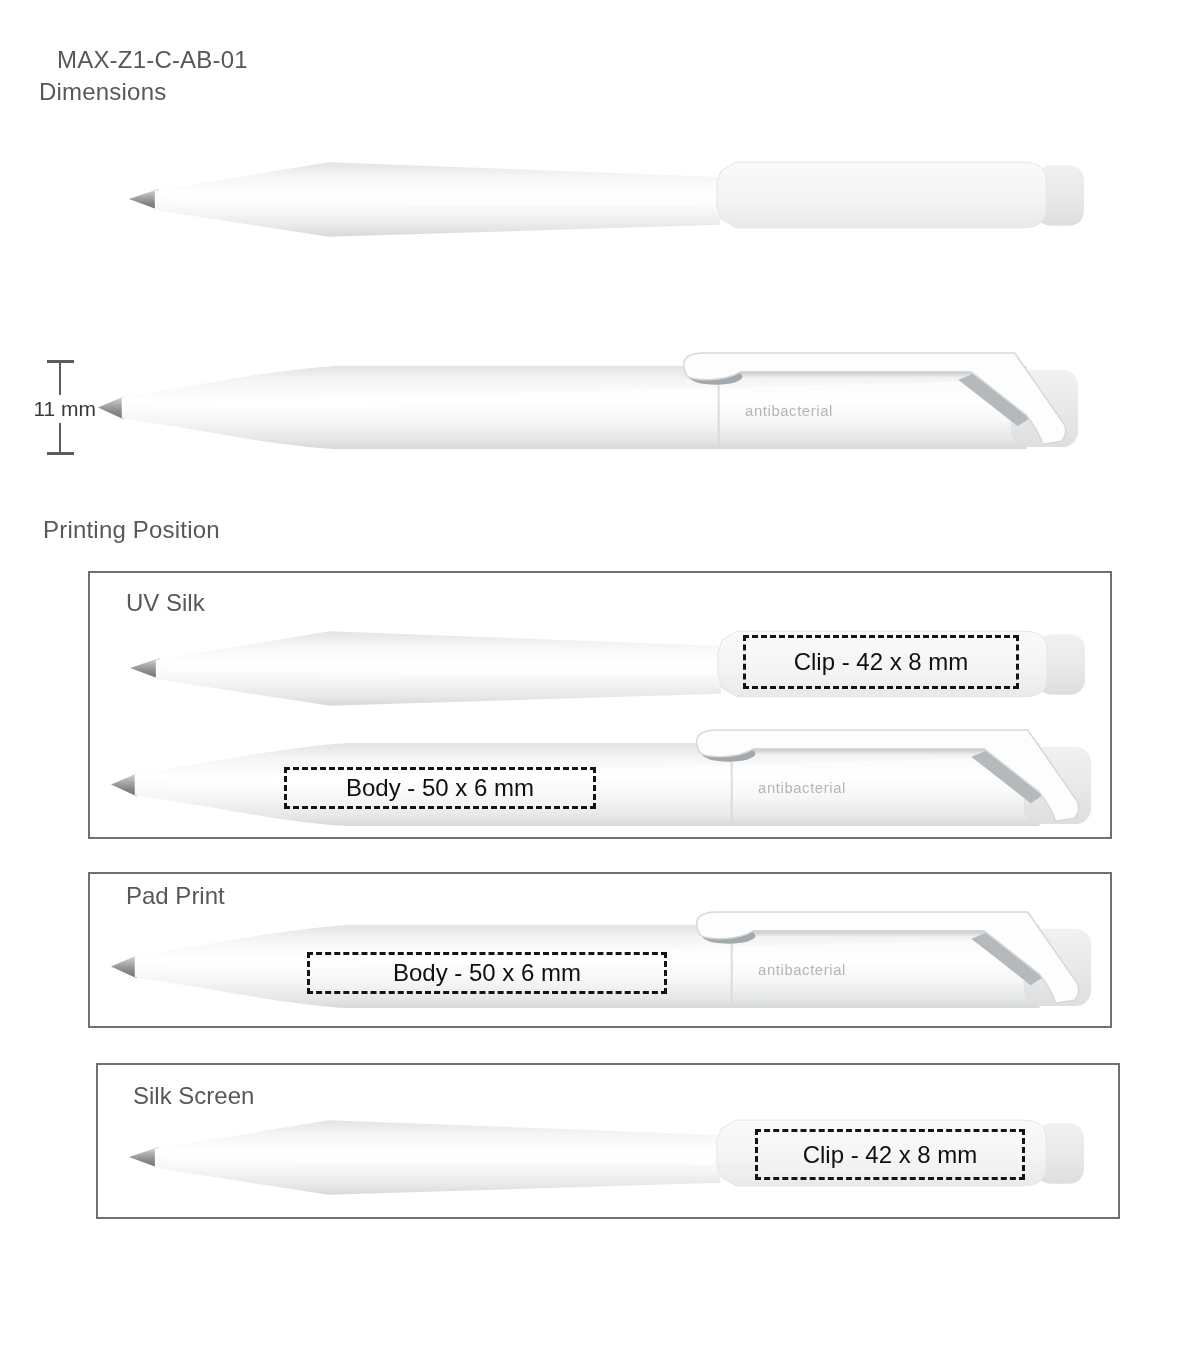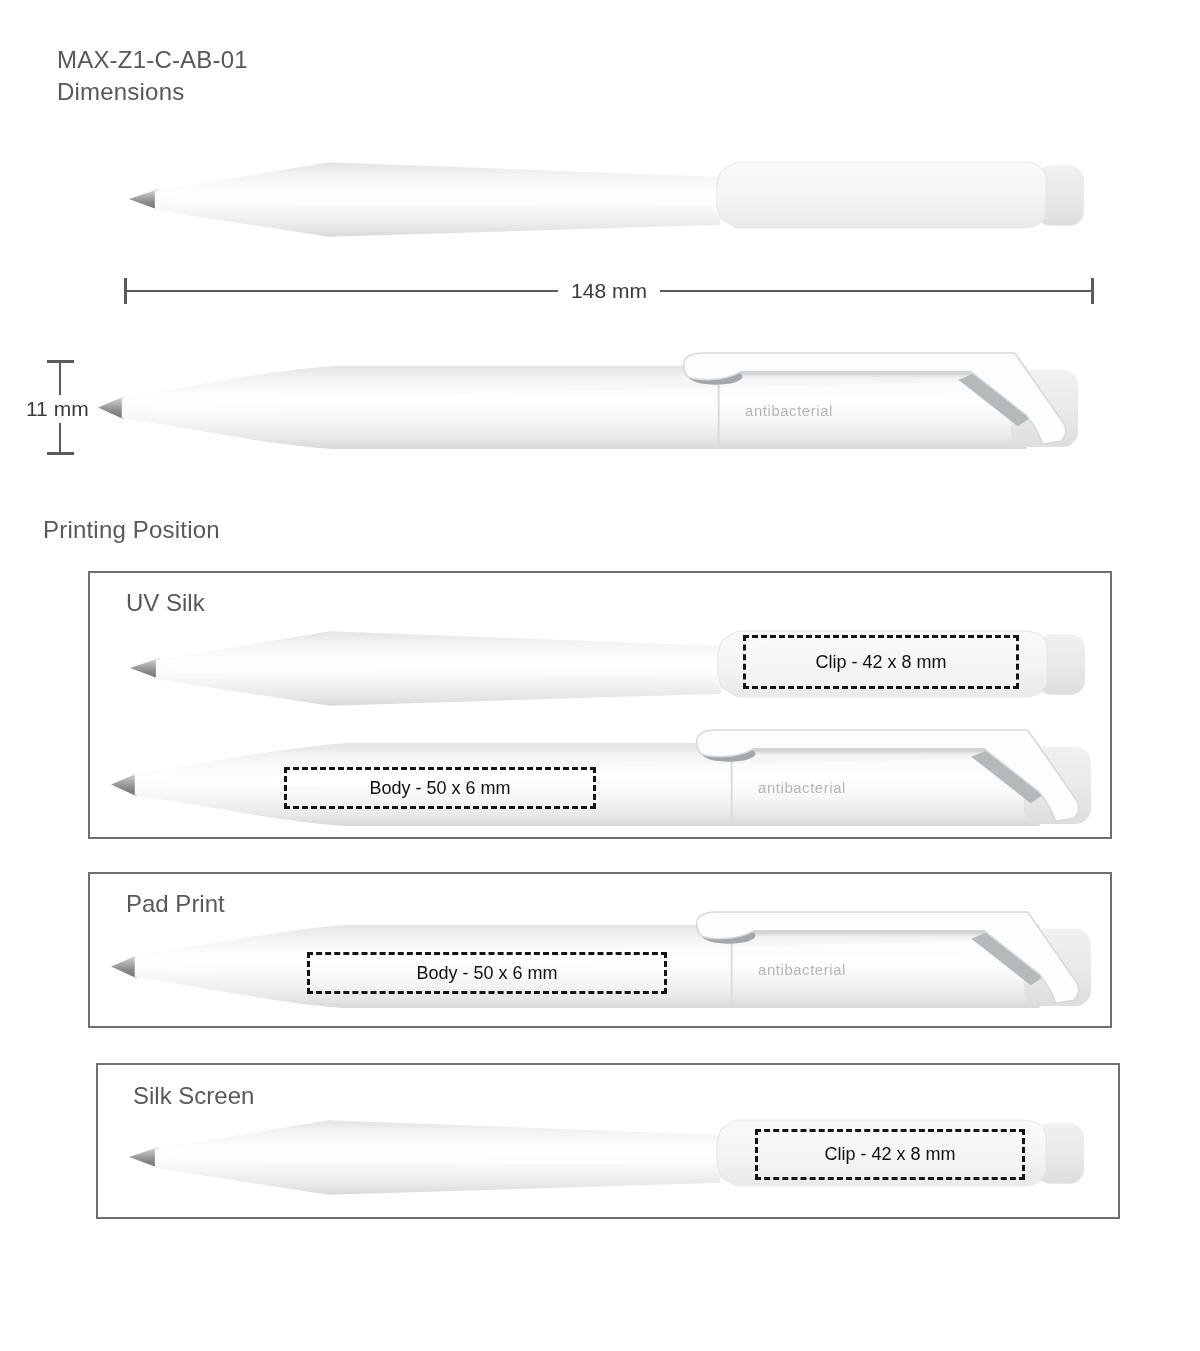--- a/index.html
+++ b/index.html
@@ -36,21 +36,21 @@
     white-space:nowrap;
   }
   .dim-tick-h { position:absolute; width:27px; height:3px; background:#5a5b5d; }
   .dim-line-v { position:absolute; width:2px; background:#5a5b5d; }
   .dim-label-v {
     position:absolute;
     background:#ffffff;
     font-size:21px;
     color:#3a3a3c;
     padding:2px 0;
-    text-align:left;
+    text-align:right;
     white-space:nowrap;
   }
 
   
   .spec-box {
     position:absolute;
     border:2px solid #707070;
     background:#ffffff;
   }
   .box-title {
@@ -58,21 +58,21 @@
     font-size:24px;
     color:#57585a;
     white-space:nowrap;
   }
   .dashed-area {
     position:absolute;
     border:3px dashed #141414;
     display:flex;
     align-items:center;
     justify-content:center;
-    font-size:18px;
+    font-size:24px;
     color:#101010;
     white-space:nowrap;
     background:rgba(255,255,255,0.15);
   }
   .pen-svg { position:absolute; display:block; }
 </style>
 </head>
 <body>
 
 <div class="page">
@@ -133,33 +133,26 @@
           <polygon points="886,28 946,71 931,81 871,34" fill="#b4babc"></polygon>
           <ellipse cx="626" cy="31" rx="27" ry="8" fill="#a2a8ab"></ellipse>
           <path d="M597,30 Q585,7 615,7 L928,7 L978,79 Q982,89 975,96 L956,99
                    Q953,87 940,70 L884,26 L651,26 Q640,33 619,34 Q601,34 597,30 Z" fill="#fdfdfd" stroke="#d6d7d8" stroke-width="1.5"></path>
         </g>
       </symbol>
     </defs>
   </svg>
 
   <div class="abs heading" style="left:57px; top:46px;">MAX-Z1-C-AB-01</div>
-  <div class="abs heading" style="left:57px; top:78px;">Dimensions</div>
+  <div class="abs heading" style="left:39px; top:78px;">Dimensions</div>
 
   <svg class="pen-svg" style="left:125px; top:148px;" width="965" height="95" viewBox="0 0 970 95">
     <use href="#penTopSym"></use>
   </svg>
 
-  <div class="dim-row" style="left:124px; top:277px; width:970px; height:27px;">
-    <div class="dim-tick-v"></div>
-    <div class="dim-line-h"></div>
-    <div class="dim-text">148 mm</div>
-    <div class="dim-line-h"></div>
-    <div class="dim-tick-v"></div>
-  </div>
 
   <div>
     <div class="dim-tick-h" style="left:47px; top:360px;"></div>
     <div class="dim-line-v" style="left:59px; top:363px; height:90px;"></div>
     <div class="dim-tick-h" style="left:47px; top:452px;"></div>
     <div class="dim-label-v" style="left:26px; top:395px; width:70px;">11 mm</div>
   </div>
 
   <svg class="pen-svg" style="left:96px; top:346px;" width="990" height="119" viewBox="0 0 1000 120">
     <use href="#penSideSym"></use>
@@ -173,21 +166,21 @@
       <use href="#penTopSym"></use>
     </svg>
     <svg class="pen-svg" style="left:19px; top:150px;" width="990" height="119" viewBox="0 0 1000 120">
       <use href="#penSideSym"></use>
     </svg>
     <div class="dashed-area" style="left:653px; top:62px; width:276px; height:54px;">Clip - 42 x 8 mm</div>
     <div class="dashed-area" style="left:194px; top:194px; width:312px; height:42px;">Body - 50 x 6 mm</div>
   </div>
 
   <div class="spec-box" style="left:88px; top:872px; width:1024px; height:156px;">
-    <div class="box-title" style="left:36px; top:16px;">Pad Print</div>
+    <div class="box-title" style="left:36px; top:8px;">Pad Print</div>
     <svg class="pen-svg" style="left:19px; top:31px;" width="990" height="119" viewBox="0 0 1000 120">
       <use href="#penSideSym"></use>
     </svg>
     <div class="dashed-area" style="left:217px; top:78px; width:360px; height:42px;">Body - 50 x 6 mm</div>
   </div>
 
   <div class="spec-box" style="left:96px; top:1063px; width:1024px; height:156px;">
     <div class="box-title" style="left:35px; top:17px;">Silk Screen</div>
     <svg class="pen-svg" style="left:27px; top:41px;" width="965" height="95" viewBox="0 0 970 95">
       <use href="#penTopSym"></use>

